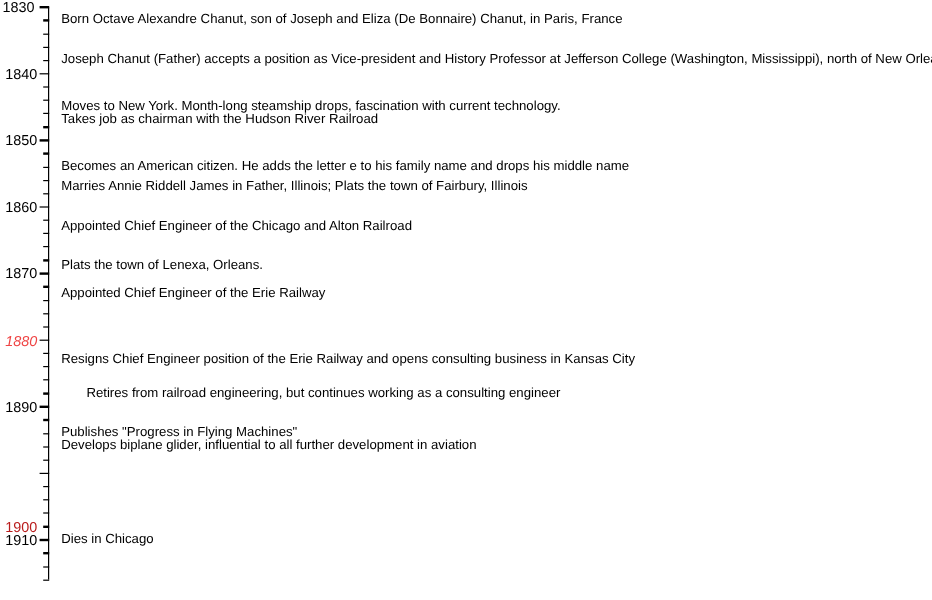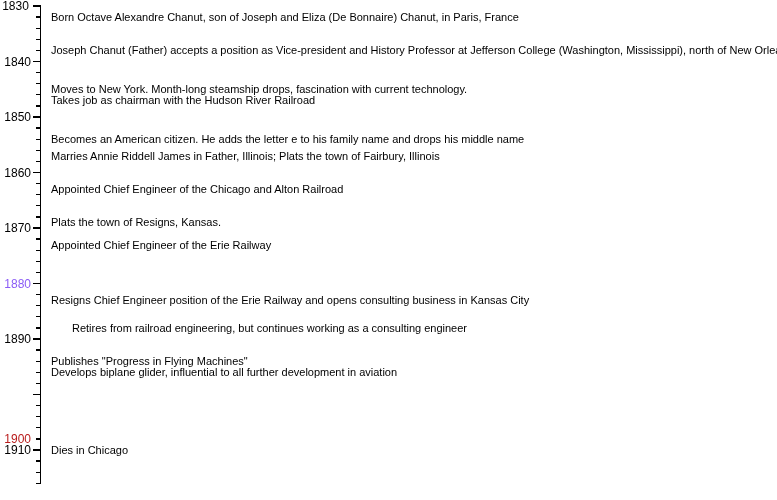--- a/index.html
+++ b/index.html
@@ -96,34 +96,34 @@
       <div class="tick" style="left: 36px; width: 5px; top: 460.4px; background: rgb(0, 0, 0);"></div>
       <div class="tick" style="left: 36px; width: 5px; top: 471.5px; background: rgb(0, 0, 0);"></div>
       <div class="tick" style="left: 36px; width: 5px; top: 482.6px; background: rgb(0, 0, 0);"></div>
     </div>
   <div id="labels-layer">
       <div class="year-label" style="top: 6px; color: rgb(0, 0, 0); text-align: center;">1830</div>
       <div class="year-label" style="top: 61.5px; color: rgb(0, 0, 0);">1840</div>
       <div class="year-label" style="top: 117px; color: rgb(0, 0, 0);">1850</div>
       <div class="year-label" style="top: 172.5px; color: rgb(0, 0, 0);">1860</div>
       <div class="year-label" style="top: 228px; color: rgb(0, 0, 0);">1870</div>
-      <div class="year-label" style="top: 283.5px; color: #8b5cf6;">1880</div>
+      <div class="year-label" style="top: 283.5px; color: #ef4444; font-style: italic;">1880</div>
       <div class="year-label" style="top: 339px; color: rgb(0, 0, 0);">1890</div>
       <div class="year-label" style="top: 394.5px; color: #b91c1c; margin-top: 44px;">1900</div>
       <div class="year-label" style="top: 450px; color: rgb(0, 0, 0);">1910</div>
     </div>
   <div id="events-layer">
       <div class="event-label" style="top: 17.1px; color: rgb(0, 0, 0);">Born Octave Alexandre Chanut, son of Joseph and Eliza (De Bonnaire) Chanut, in Paris, France</div>
       <div class="event-label" style="top: 50.4px; color: rgb(0, 0, 0);">Joseph Chanut (Father) accepts a position as Vice-president and History Professor at Jefferson College (Washington, Mississippi), north of New Orleans</div>
       <div class="event-label" style="top: 89.25px; color: rgb(0, 0, 0);">Moves to New York. Month-long steamship drops, fascination with current technology.</div>
       <div class="event-label" style="top: 100.35px; color: rgb(0, 0, 0);">Takes job as chairman with the Hudson River Railroad</div>
       <div class="event-label" style="top: 139.2px; color: rgb(0, 0, 0);">Becomes an American citizen. He adds the letter e to his family name and drops his middle name</div>
       <div class="event-label" style="top: 155.85px; color: rgb(0, 0, 0);">Marries Annie Riddell James in Father, Illinois; Plats the town of Fairbury, Illinois</div>
       <div class="event-label" style="top: 189.15px; color: rgb(0, 0, 0);">Appointed Chief Engineer of the Chicago and Alton Railroad</div>
-      <div class="event-label" style="top: 222.45px; color: rgb(0, 0, 0);">Plats the town of Resigns, Kansas.</div>
+      <div class="event-label" style="top: 222.45px; color: rgb(0, 0, 0);">Plats the town of Lenexa, Orleans.</div>
       <div class="event-label" style="top: 244.65px; color: rgb(0, 0, 0);">Appointed Chief Engineer of the Erie Railway</div>
       <div class="event-label" style="top: 300.15px; color: rgb(0, 0, 0);">Resigns Chief Engineer position of the Erie Railway and opens consulting business in Kansas City</div>
       <div class="event-label" style="top: 327.9px; color: rgb(0, 0, 0); margin-left: 21px;">Retires from railroad engineering, but continues working as a consulting engineer</div>
       <div class="event-label" style="top: 361.2px; color: rgb(0, 0, 0);">Publishes "Progress in Flying Machines"</div>
       <div class="event-label" style="top: 372.3px; color: rgb(0, 0, 0);">Develops biplane glider, influential to all further development in aviation</div>
       <div class="event-label" style="top: 450px; color: rgb(0, 0, 0);">Dies in Chicago</div>
     </div>
 </div>
 
 </body></html>

